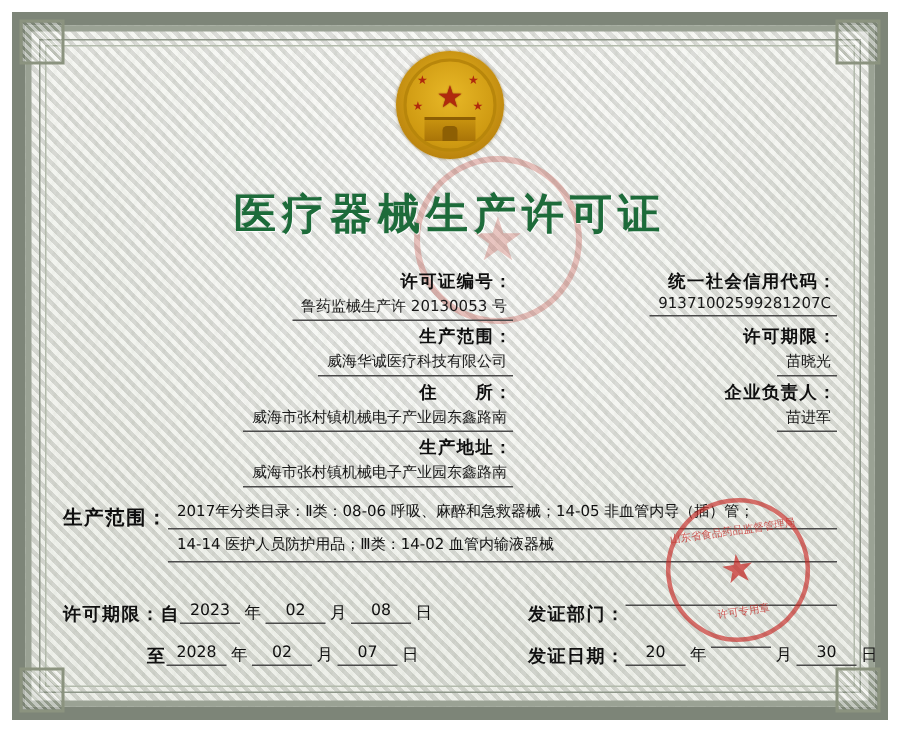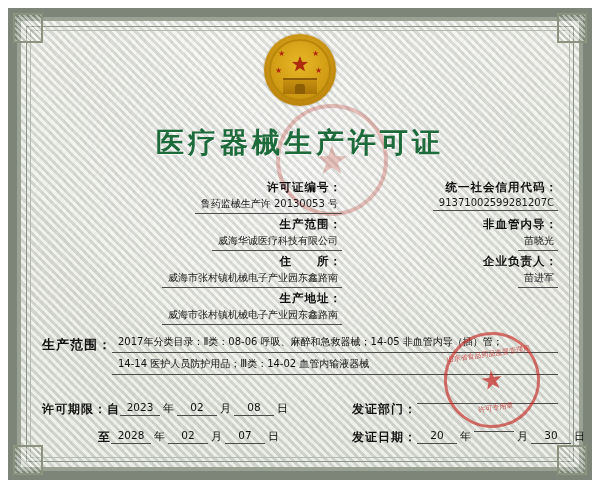--- a/index.html
+++ b/index.html
@@ -377,21 +377,21 @@
 
     <div class="cols">
       <div class="col-l">
         <div class="pair">
           <div class="lbl">生产范围：</div>
           <div class="val">威海华诚医疗科技有限公司</div>
         </div>
       </div>
       <div class="col-r">
         <div class="pair">
-          <div class="lbl">非血管内导：</div>
+          <div class="lbl">许可期限：</div>
           <div class="val">苗晓光</div>
         </div>
       </div>
     </div>
 
     <div class="cols">
       <div class="col-l">
         <div class="pair">
           <div class="lbl">住　　所：</div>
           <div class="val">威海市张村镇机械电子产业园东鑫路南</div>

